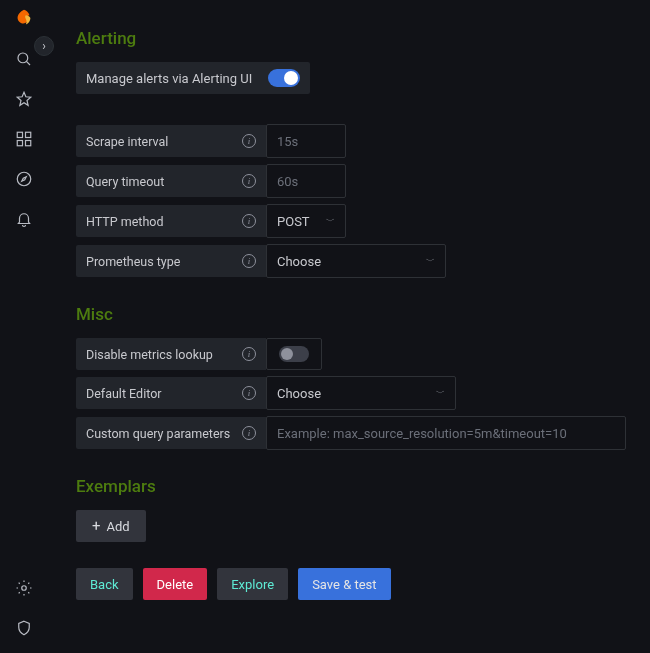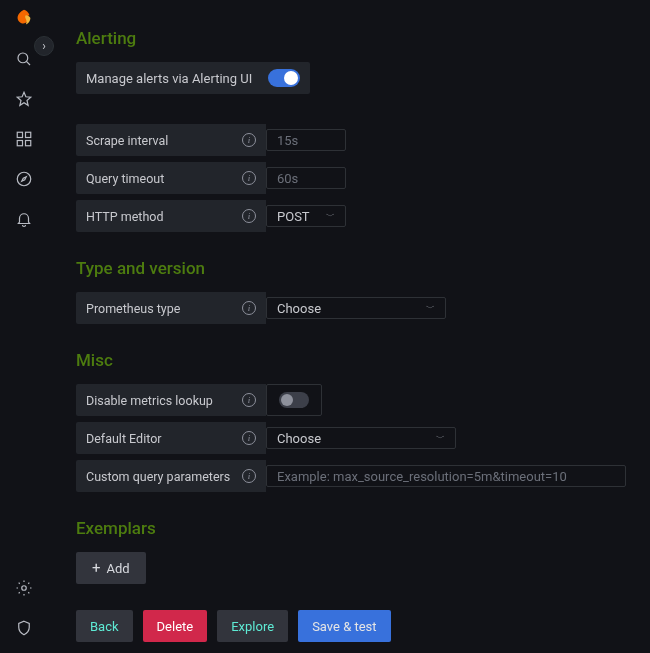--- a/index.html
+++ b/index.html
@@ -29,21 +29,21 @@
   h3.section:first-child { margin-top:18px; }
   .row { display:flex; align-items:center; margin-bottom:6px; }
   .field-label {
     background:#22252b; height:32px; display:flex; align-items:center;
     padding:0 10px; font-size:12.5px; color:#c8c9ce; border-radius:2px 0 0 2px;
     flex:0 0 190px; justify-content:space-between;
   }
   .info { width:14px; height:14px; border:1.4px solid #8e919c; border-radius:50%; display:inline-flex; align-items:center; justify-content:center; font-size:9px; color:#8e919c; font-family:Georgia, serif; font-style:italic; cursor:default; }
   .input, .select {
     height:22px; background:#111217; border:1px solid #2e3136; color:#c8c9ce;
-    padding:8px 10px; font-size:13px; border-radius:2px;
+    padding:16px 10px; font-size:13px; border-radius:2px;
   }
   .input { width:80px; }
   .input.wide { flex:1; width:auto; }
   .select { display:flex; align-items:center; justify-content:space-between; gap:10px; cursor:pointer; min-width:80px; }
   .select.wide { width:180px; }
   .select.wider { width:190px; }
   .chev { font-size:9px; color:#9fa3ac; }
   .toggle-container { display:flex; align-items:center; background:#22252b; height:32px; padding:16px 10px; border-radius:2px; gap:16px; }
   .toggle { width:32px; height:18px; border-radius:9px; position:relative; cursor:pointer; }
   .toggle.on { background:#3871dc; }
@@ -159,21 +159,20 @@
       <div class="field-label">
         <span>HTTP method</span>
         <span class="info">i</span>
       </div>
       <div class="select">
         <span>POST</span>
         <span class="chev">﹀</span>
       </div>
     </div>
 
-    <h3 class="section">Type and version</h3>
 
     <div class="row">
       <div class="field-label">
         <span>Prometheus type</span>
         <span class="info">i</span>
       </div>
       <div class="select wide">
         <span>Choose</span>
         <span class="chev">﹀</span>
       </div>

